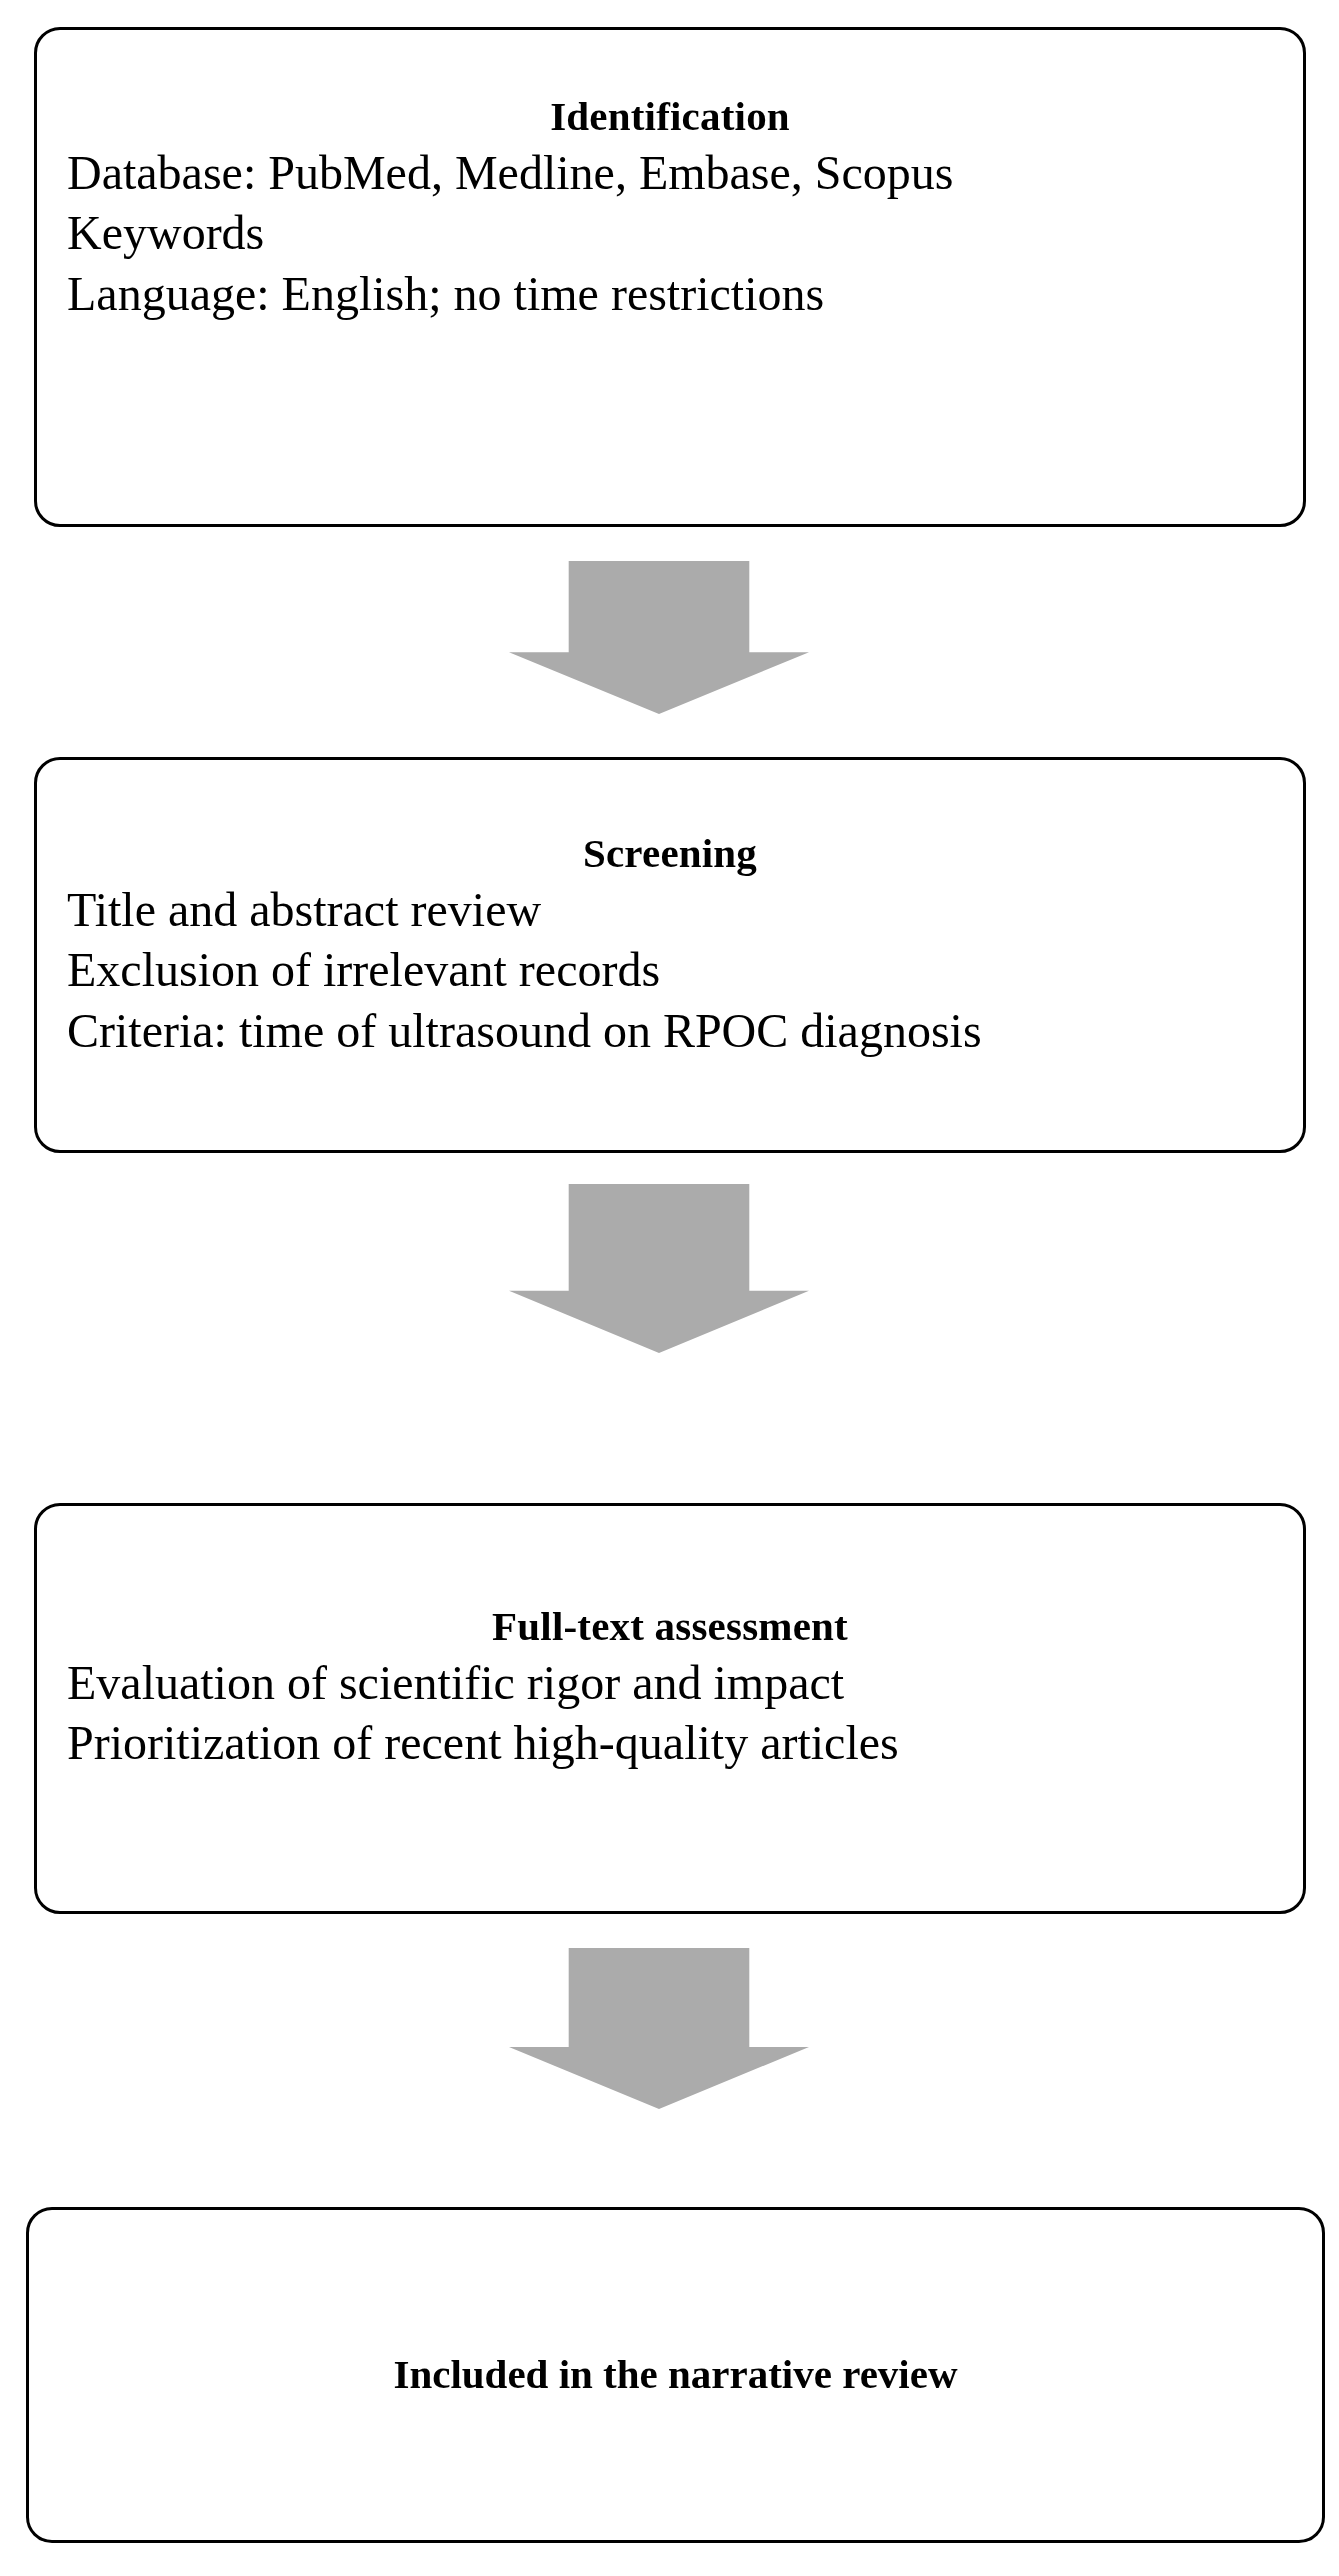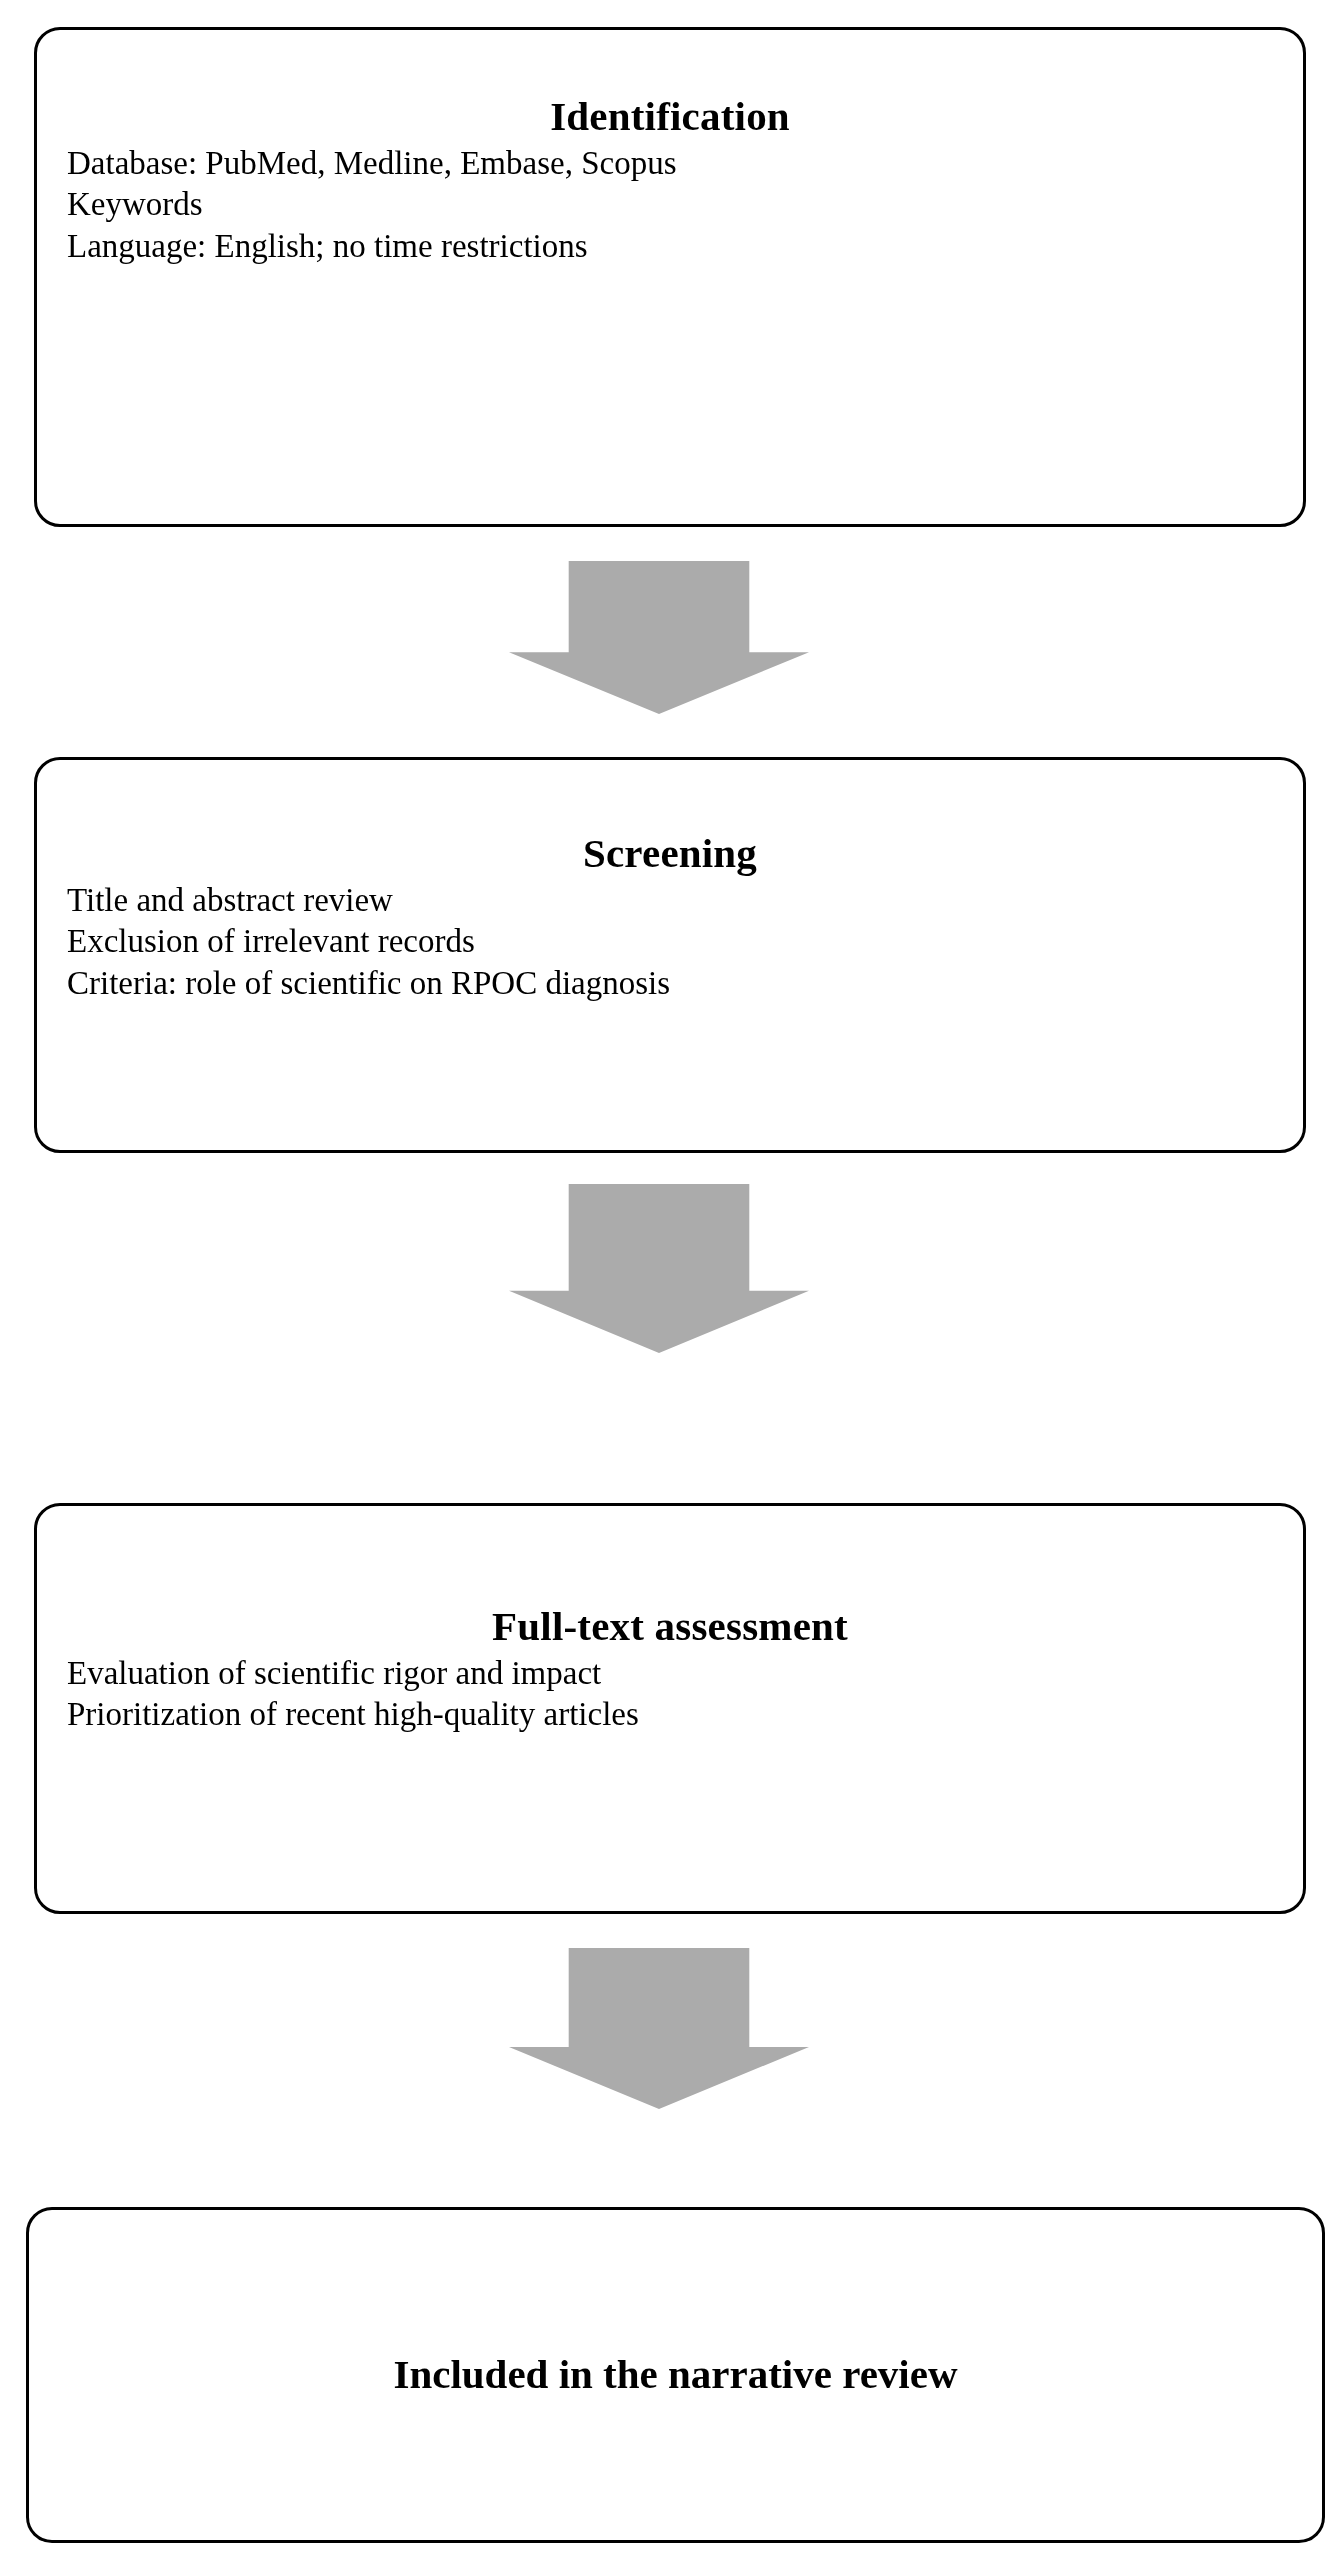--- a/index.html
+++ b/index.html
@@ -47,21 +47,21 @@
     line-height: 1.26;
     letter-spacing: 0.2px;
     white-space: nowrap;
     margin-top: 48px;
   }
 
   .node-line {
     display: block;
     text-align: left;
     font-weight: normal;
-    font-size: 33px;
+    font-size: 48px;
     line-height: 1.26;
     white-space: nowrap;
   }
 
   .node-centered-line {
     display: block;
     text-align: center;
     font-weight: bold;
     font-size: 41px;
     line-height: 1.26;
@@ -110,21 +110,21 @@
     <svg viewBox="0 0 397 203" preserveAspectRatio="none" aria-hidden="true">
       <polygon points="79,0 318,0 318,121 397,121 198.5,203 0,121 79,121" fill="#ababab"></polygon>
     </svg>
   </div>
 
   <div class="node-box" id="box-screening">
     <div class="node-inner">
       <span class="node-title">Screening</span>
       <span class="node-line">Title and abstract review</span>
       <span class="node-line">Exclusion of irrelevant records</span>
-      <span class="node-line">Criteria: role of scientific on RPOC diagnosis</span>
+      <span class="node-line">Criteria: time of ultrasound on RPOC diagnosis</span>
     </div>
   </div>
 
   <div class="arrow-down" id="arrow-2">
     <svg viewBox="0 0 397 223" preserveAspectRatio="none" aria-hidden="true">
       <polygon points="79,0 318,0 318,141 397,141 198.5,223 0,141 79,141" fill="#ababab"></polygon>
     </svg>
   </div>
 
   <div class="node-box" id="box-fulltext">

